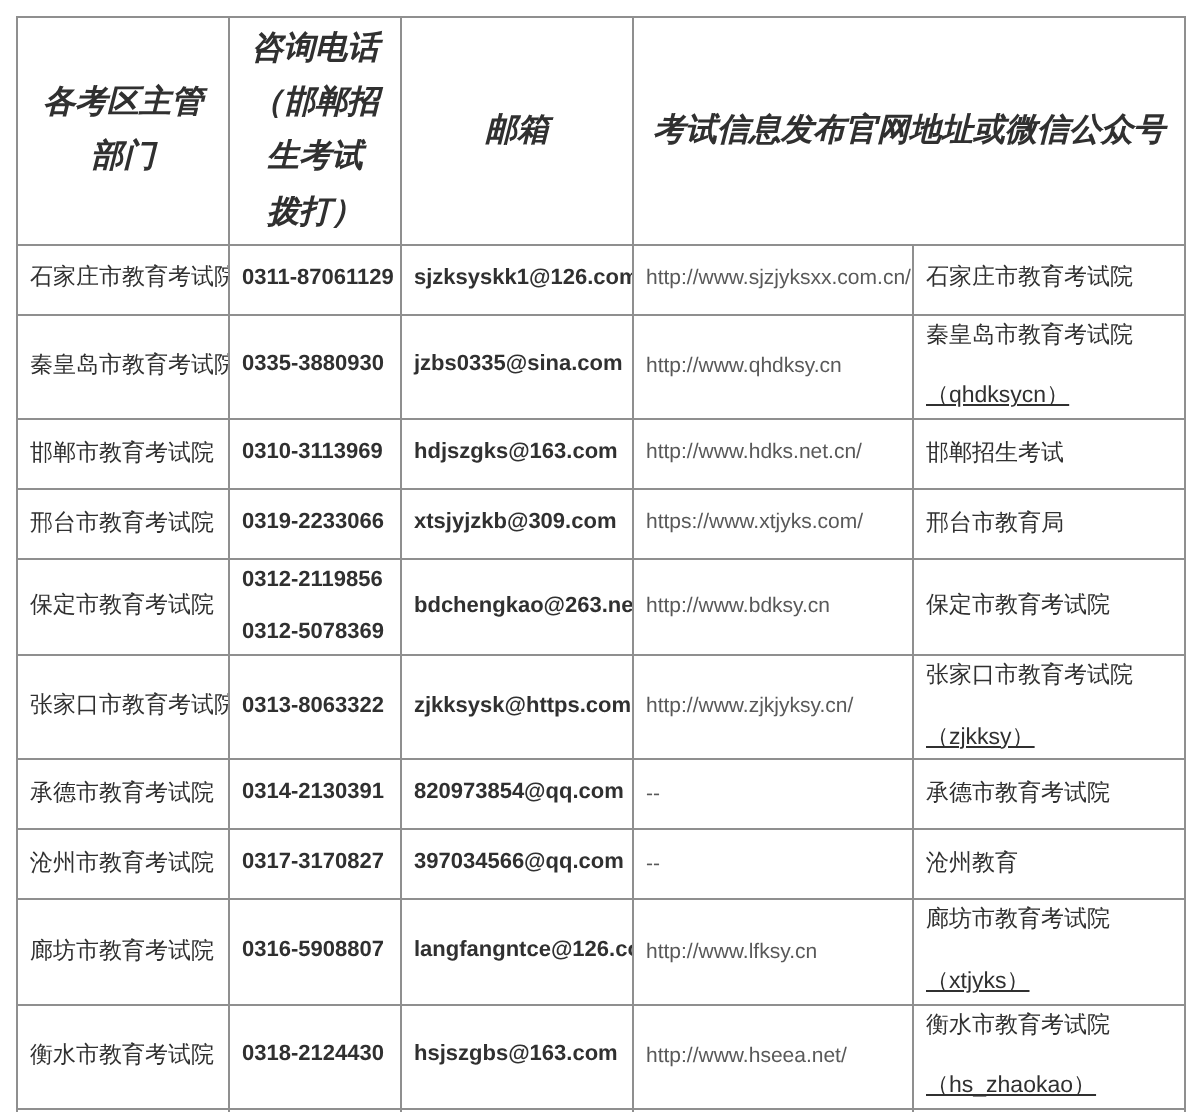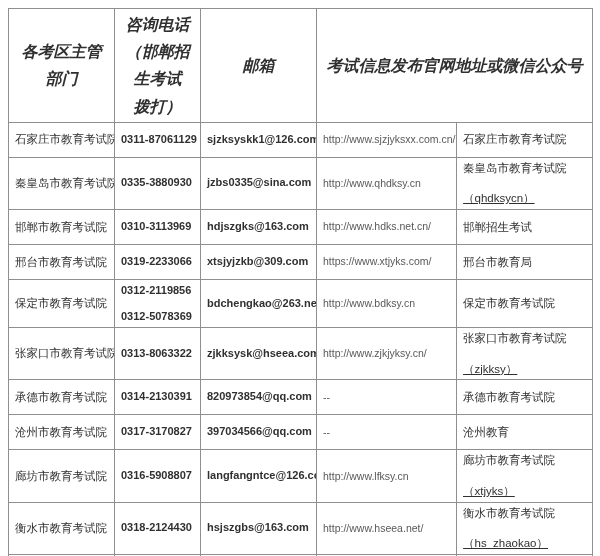--- a/index.html
+++ b/index.html
@@ -137,21 +137,21 @@
         <td>
             <div>保定市教育考试院</div>
           </td>
       </tr>
 
       <tr class="h-tall">
         <td class="dept">张家口市教育考试院</td>
         <td class="latin">
             <div>0313-8063322</div>
           </td>
-        <td class="latin">zjkksysk@hseea.com</td>
+        <td class="latin">zjkksysk@https.com</td>
         <td class="url">http://www.zjkjyksy.cn/</td>
         <td>
             <div>张家口市教育考试院</div>
             <div class="wechat-line2">（zjkksy）</div>
           </td>
       </tr>
 
       <tr class="h-reg">
         <td class="dept">承德市教育考试院</td>
         <td class="latin">

